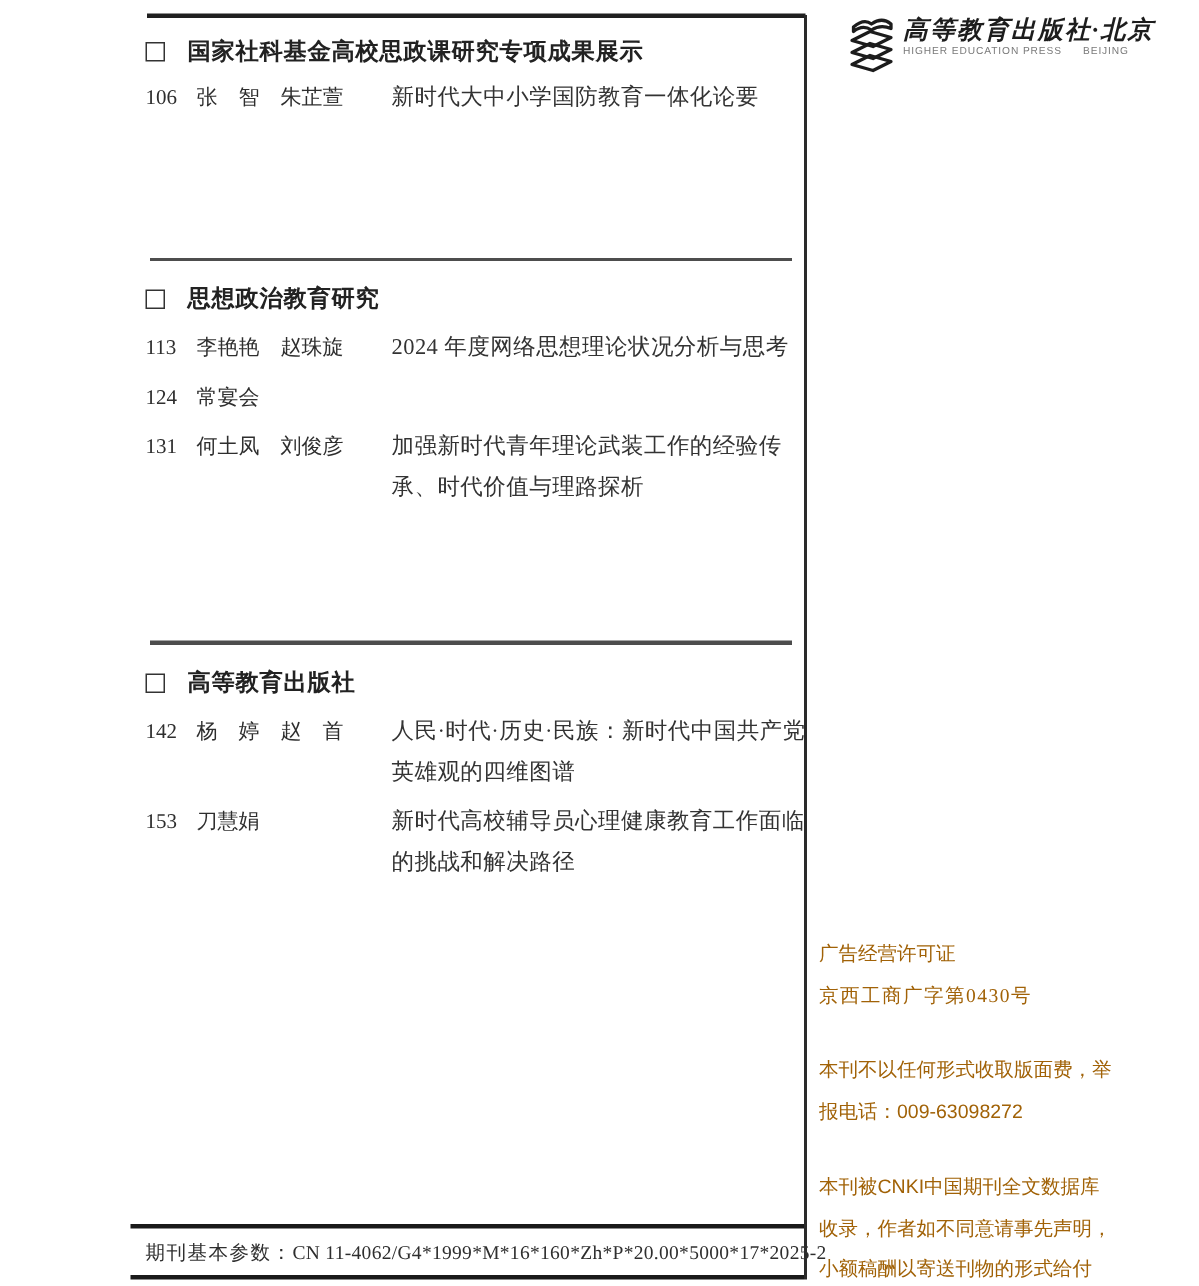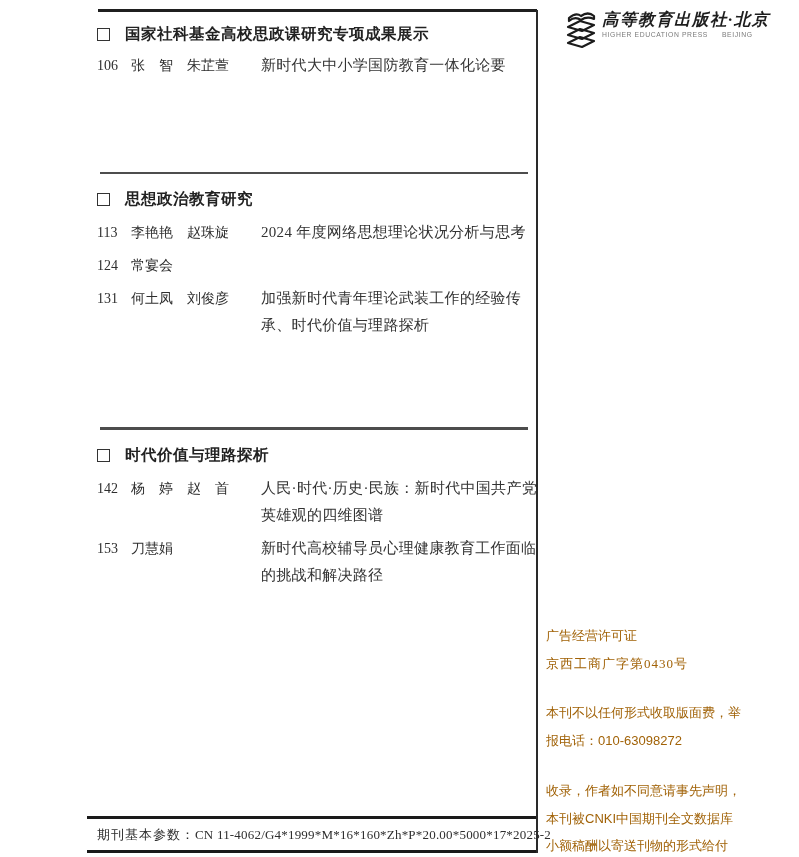--- a/index.html
+++ b/index.html
@@ -137,21 +137,21 @@
   <span class="toc-authors">常宴会</span>
 </div>
 <div class="toc-row" style="top:285px">
   <span class="toc-pg">131</span>
   <span class="toc-authors">何土凤　刘俊彦</span>
   <span class="toc-title">加强新时代青年理论武装工作的经验传承、时代价值与理路探析</span>
 </div>
 
 <div class="sec-header" style="top:445px">
   <span class="sec-box"></span>
-  <span>时代价值与理路探析</span>
+  <span>高等教育出版社</span>
 </div>
 <div class="toc-row" style="top:475px">
   <span class="toc-pg">142</span>
   <span class="toc-authors">杨　婷　赵　首</span>
   <span class="toc-title">人民·时代·历史·民族：新时代中国共产党英雄观的四维图谱</span>
 </div>
 <div class="toc-row" style="top:535px">
   <span class="toc-pg">153</span>
   <span class="toc-authors">刀慧娟</span>
   <span class="toc-title">新时代高校辅导员心理健康教育工作面临的挑战和解决路径</span>
@@ -161,20 +161,20 @@
   <span class="lbl">期刊基本参数：</span><span class="val">CN 11-4062/G4*1999*M*16*160*Zh*P*20.00*5000*17*2025-2</span>
 </div>
 
 <div class="side-note note-ad">
   <div>广告经营许可证</div>
   <div class="kai">京西工商广字第0430号</div>
 </div>
 
 <div class="side-note note-fee">
   <div>本刊不以任何形式收取版面费，举</div>
-  <div>报电话：010-63098272</div>
+  <div>报电话：009-63098272</div>
 </div>
 
 <div class="side-note note-cnki">
+  <div>本刊被CNKI中国期刊全文数据库</div>
   <div>收录，作者如不同意请事先声明，</div>
-  <div>本刊被CNKI中国期刊全文数据库</div>
   <div>小额稿酬以寄送刊物的形式给付</div>
 </div>
 
 </body></html>

